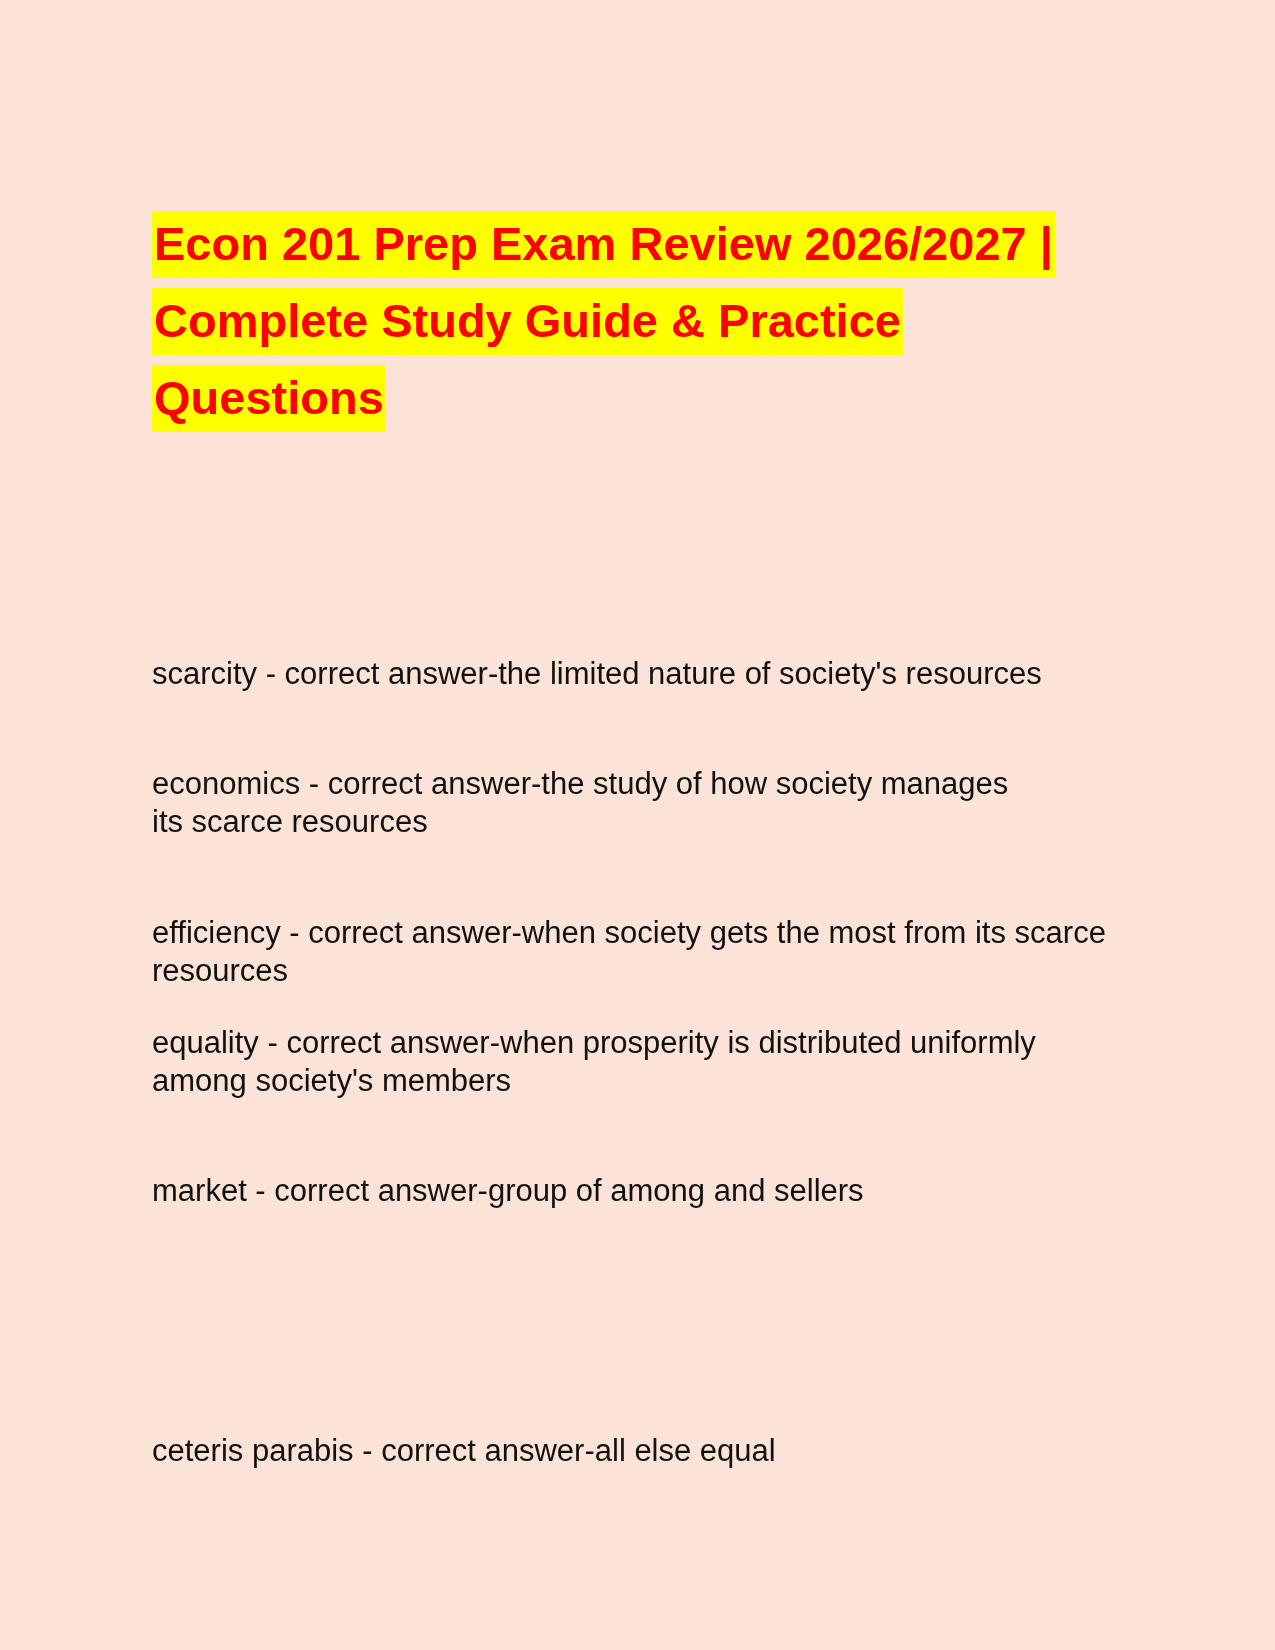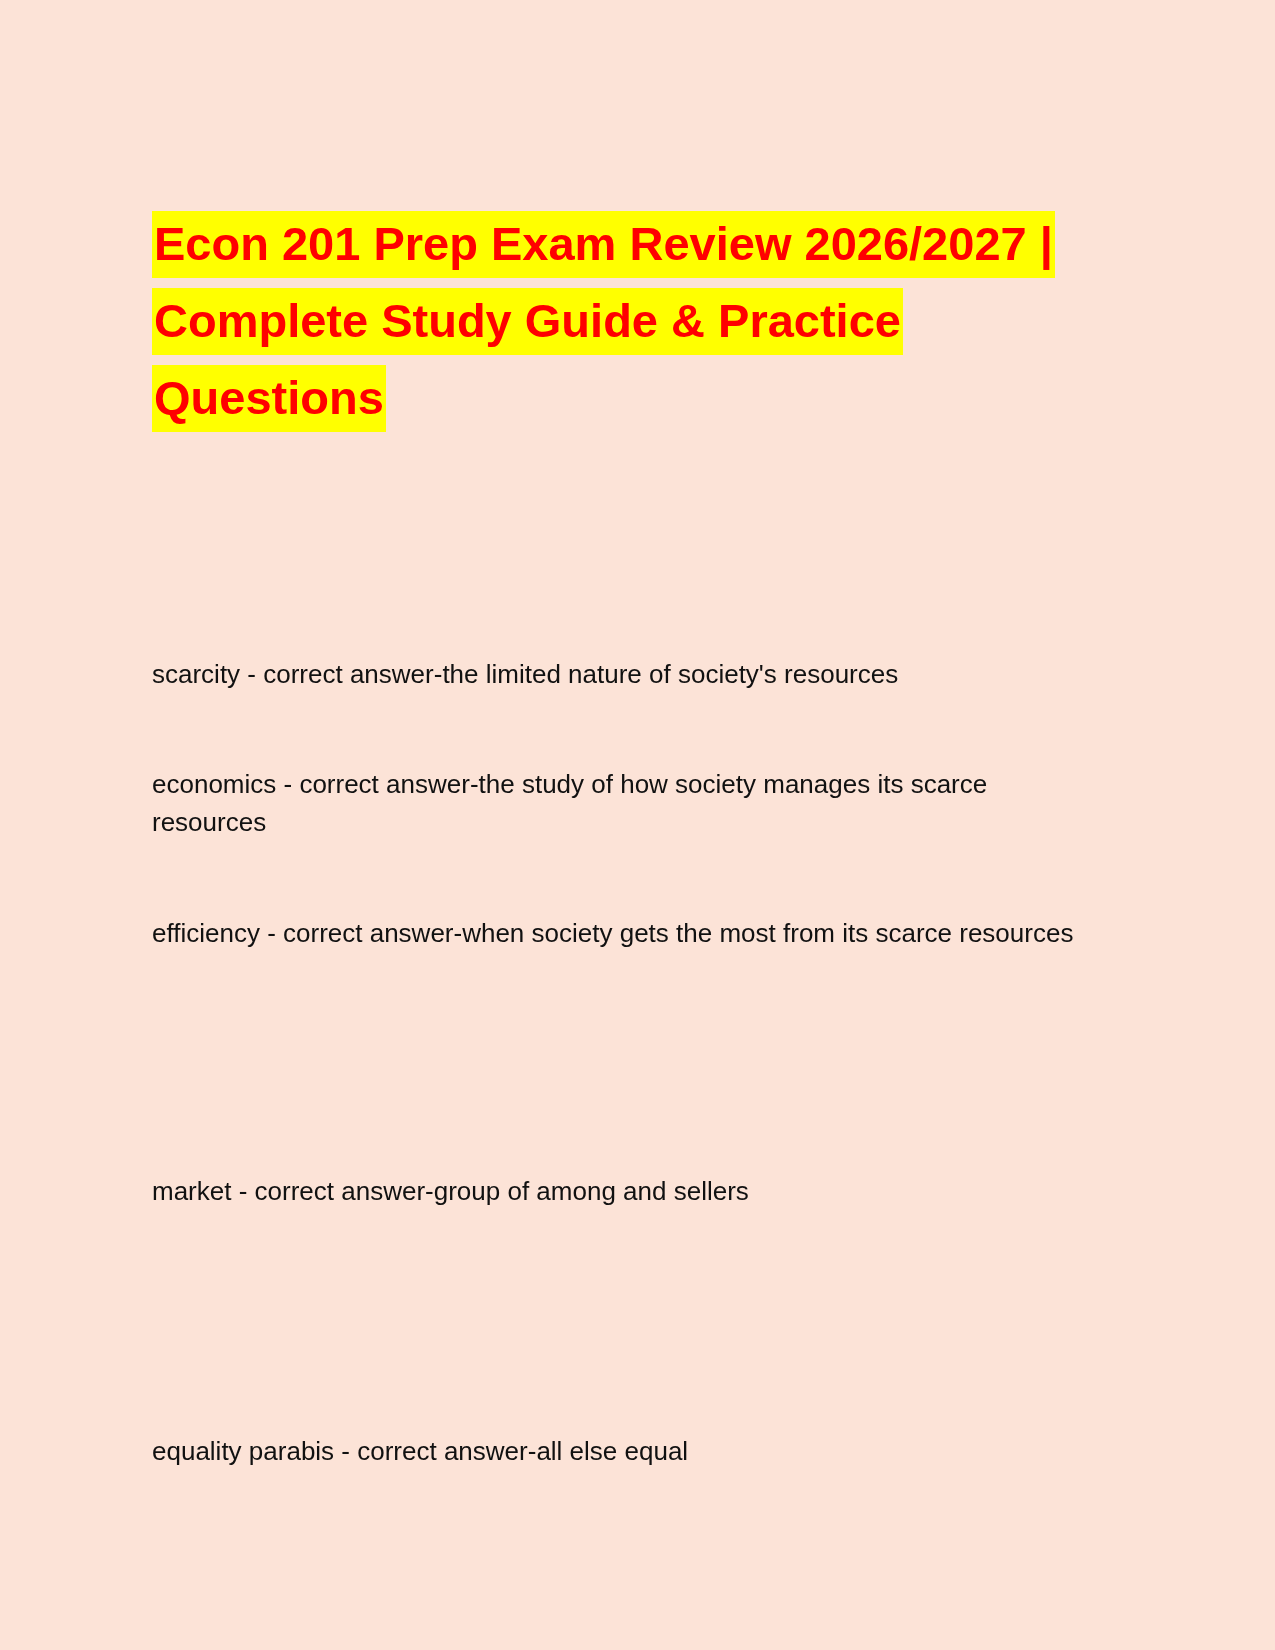--- a/index.html
+++ b/index.html
@@ -17,28 +17,29 @@
     color:#FF0000; margin:0;
   }
   .title span.hl {
     background:#FFFF00;
     box-decoration-break:clone; -webkit-box-decoration-break:clone;
     padding:6px 2px 8px 2px;
   }
   .entry {
     position:absolute; left:150px; width:990px;
     font-family:"Liberation Sans", sans-serif;
-    font-size:26px; line-height:38px; color:#111;
+    font-size:31px; line-height:38px; color:#111;
     margin:0;
   }
 </style>
 </head>
 <body>
 
 <div class="page">
   <h1 class="title"><span class="hl">Econ 201 Prep  Exam Review 2026/2027 | Complete Study Guide &amp; Practice Questions</span></h1>
 
   <p class="entry" style="top:655px; width:1000px;">scarcity - correct answer-the limited nature of society's resources</p>
   <p class="entry" style="top:914px; width:1020px;">efficiency - correct answer-when society gets the most from its scarce resources</p>
   <p class="entry" style="top:765px; width:880px;">economics - correct answer-the study of how society manages its scarce resources</p>
+  <p class="entry" style="top:1024px; width:900px;">equality - correct answer-when prosperity is distributed uniformly among society's members</p>
   <p class="entry" style="top:1172px;">market - correct answer-group of among and sellers</p>
-  <p class="entry" style="top:1432px;">equality parabis - correct answer-all else equal</p>
+  <p class="entry" style="top:1432px;">ceteris parabis - correct answer-all else equal</p>
 </div>
 
 </body></html>

